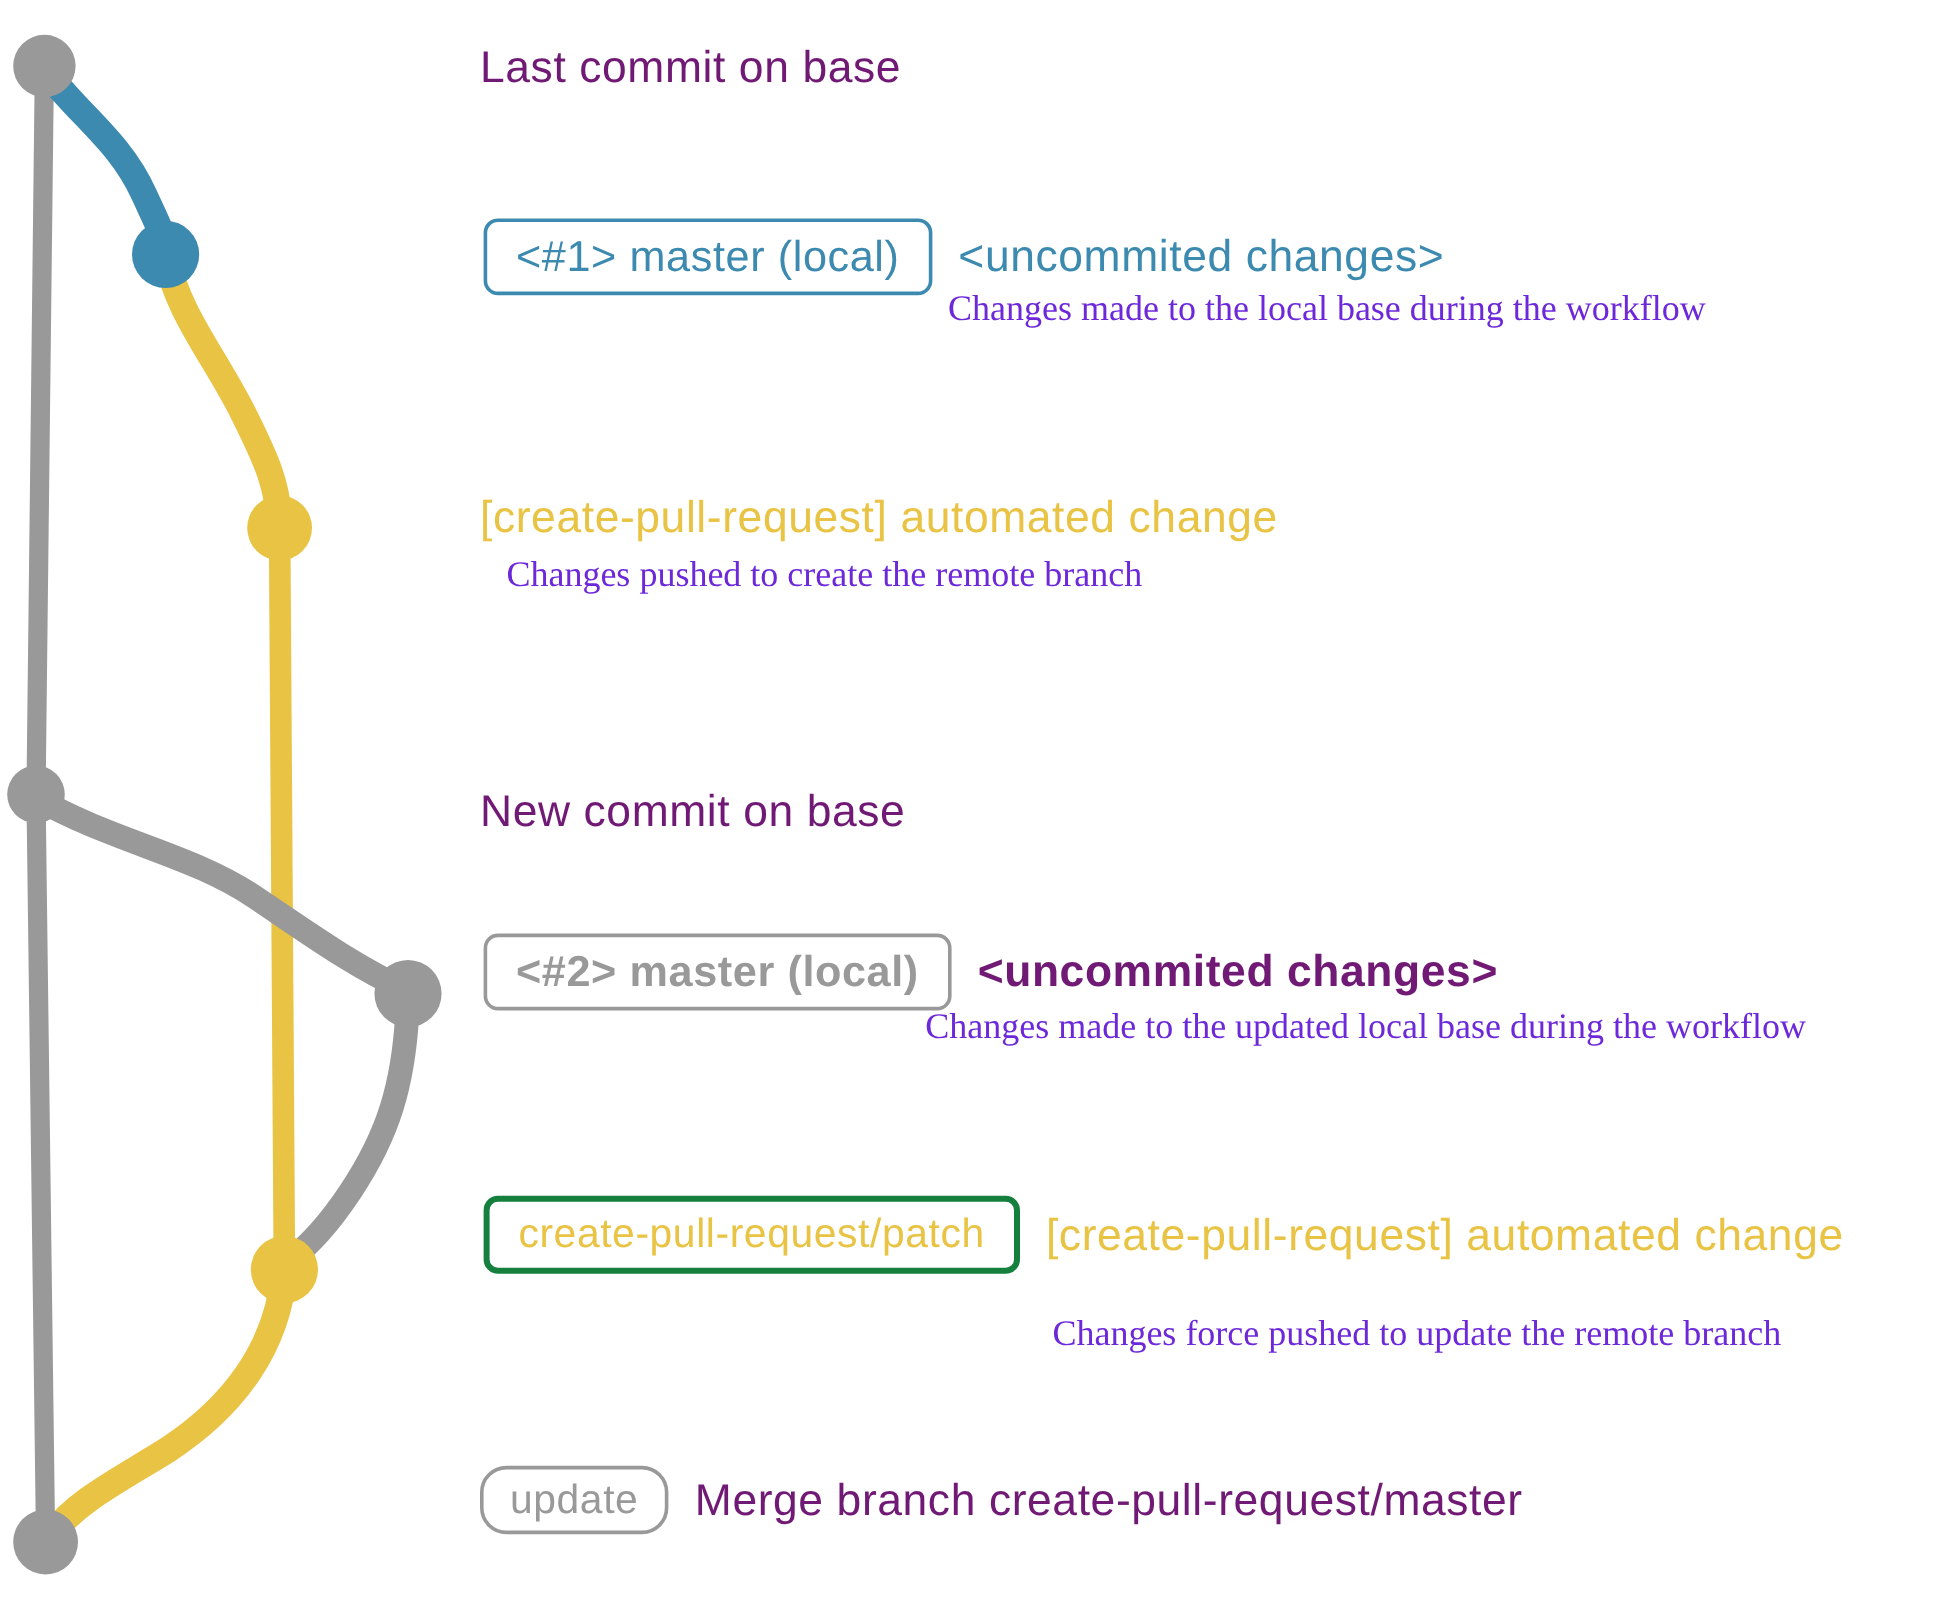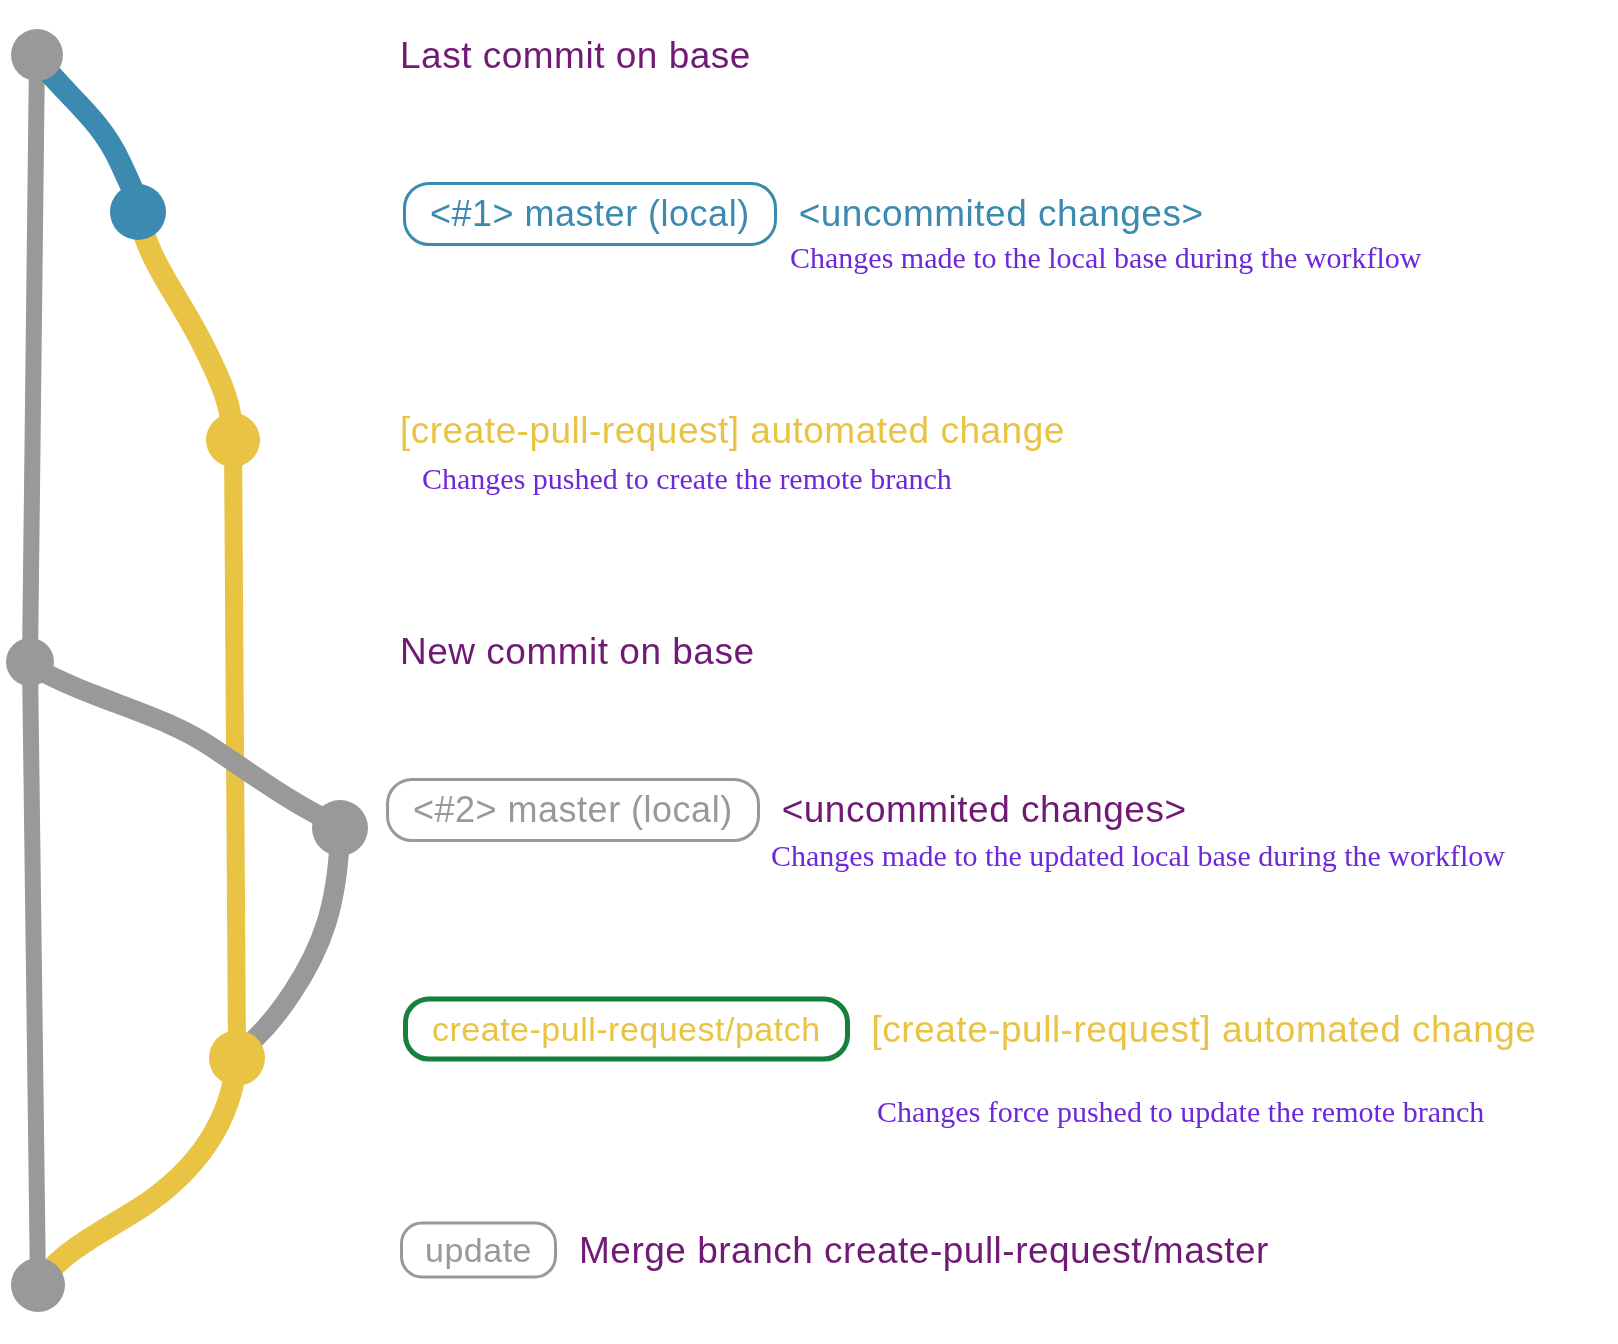--- a/index.html
+++ b/index.html
@@ -33,21 +33,21 @@
   }
   .label.gray{color:#701a75;}
   .label.blue{color:#3c8ab0;}
   .label.yellow{color:#e9c343;}
 
   .badge{
     display:inline-flex;
     align-items:center;
     justify-content:center;
     padding:8px 24px;
-    border-radius:26px;
+    border-radius:12px;
     background:#ffffff;
     font-size:36px;
     letter-spacing:0.5px;
   }
   .badge.blue{border:3px solid #3c8ab0;color:#3c8ab0;}
   .badge.gray{border:3px solid #999999;color:#999999;}
   .badge.yellow{border:5px solid #15803d;color:#e9c343;font-size:34px;}
   .badge.small{font-size:34px;padding:6px 22px;border-radius:22px;}
 
   .desc{
@@ -94,25 +94,25 @@
     <span class="badge blue">&lt;#1&gt; master (local)</span>
     <span class="label blue">&lt;uncommited changes&gt;</span>
   </div>
   <div class="desc" style="left:790px;top:258px;">Changes made to the local base during the workflow</div>
 
   <div class="row" style="left:400px;top:431px;">
     <span class="label yellow">[create-pull-request] automated change</span>
   </div>
   <div class="desc" style="left:422px;top:479px;">Changes pushed to create the remote branch</div>
 
-  <div class="row" style="left:400px;top:652px;">
+  <div class="row" style="left:400px;top:676px;">
     <span class="label gray">New commit on base</span>
   </div>
 
-  <div class="row" style="left:386px;top:810px;">
+  <div class="row" style="left:403px;top:810px;font-weight:bold;">
     <span class="badge gray">&lt;#2&gt; master (local)</span>
     <span class="label gray">&lt;uncommited changes&gt;</span>
   </div>
   <div class="desc" style="left:771px;top:856px;">Changes made to the updated local base during the workflow</div>
 
   <div class="row" style="left:403px;top:1029px;">
     <span class="badge yellow">create-pull-request/patch</span>
     <span class="label yellow">[create-pull-request] automated change</span>
   </div>
   <div class="desc" style="left:877px;top:1076px;margin-top:36px;">Changes force pushed to update the remote branch</div>

